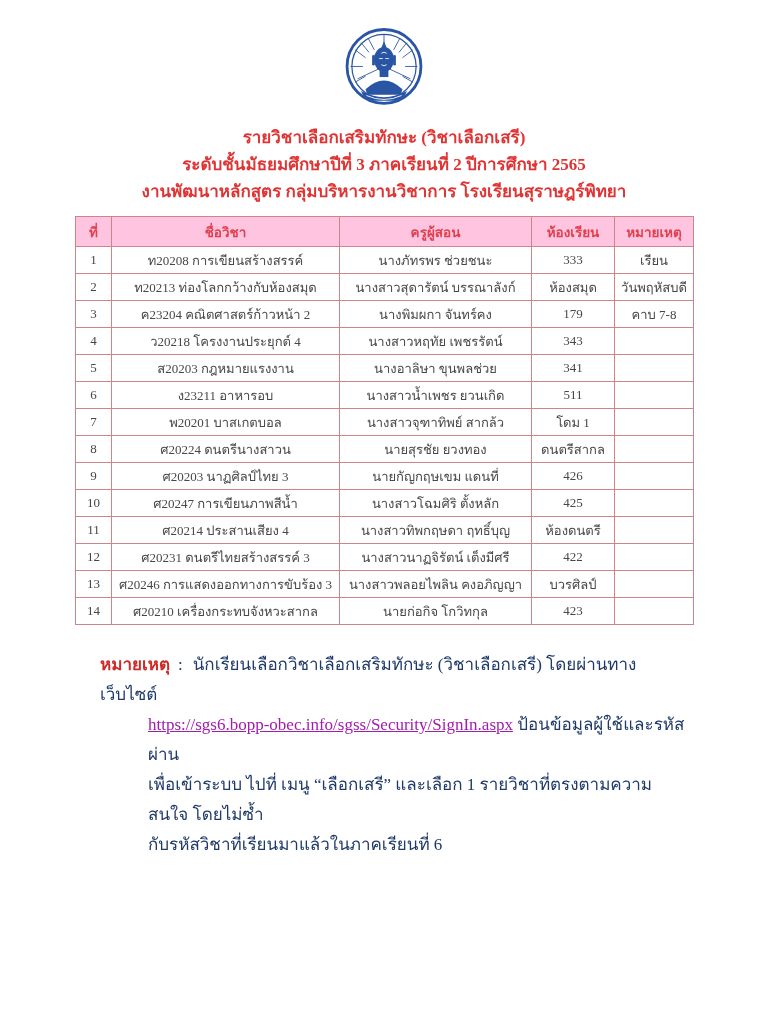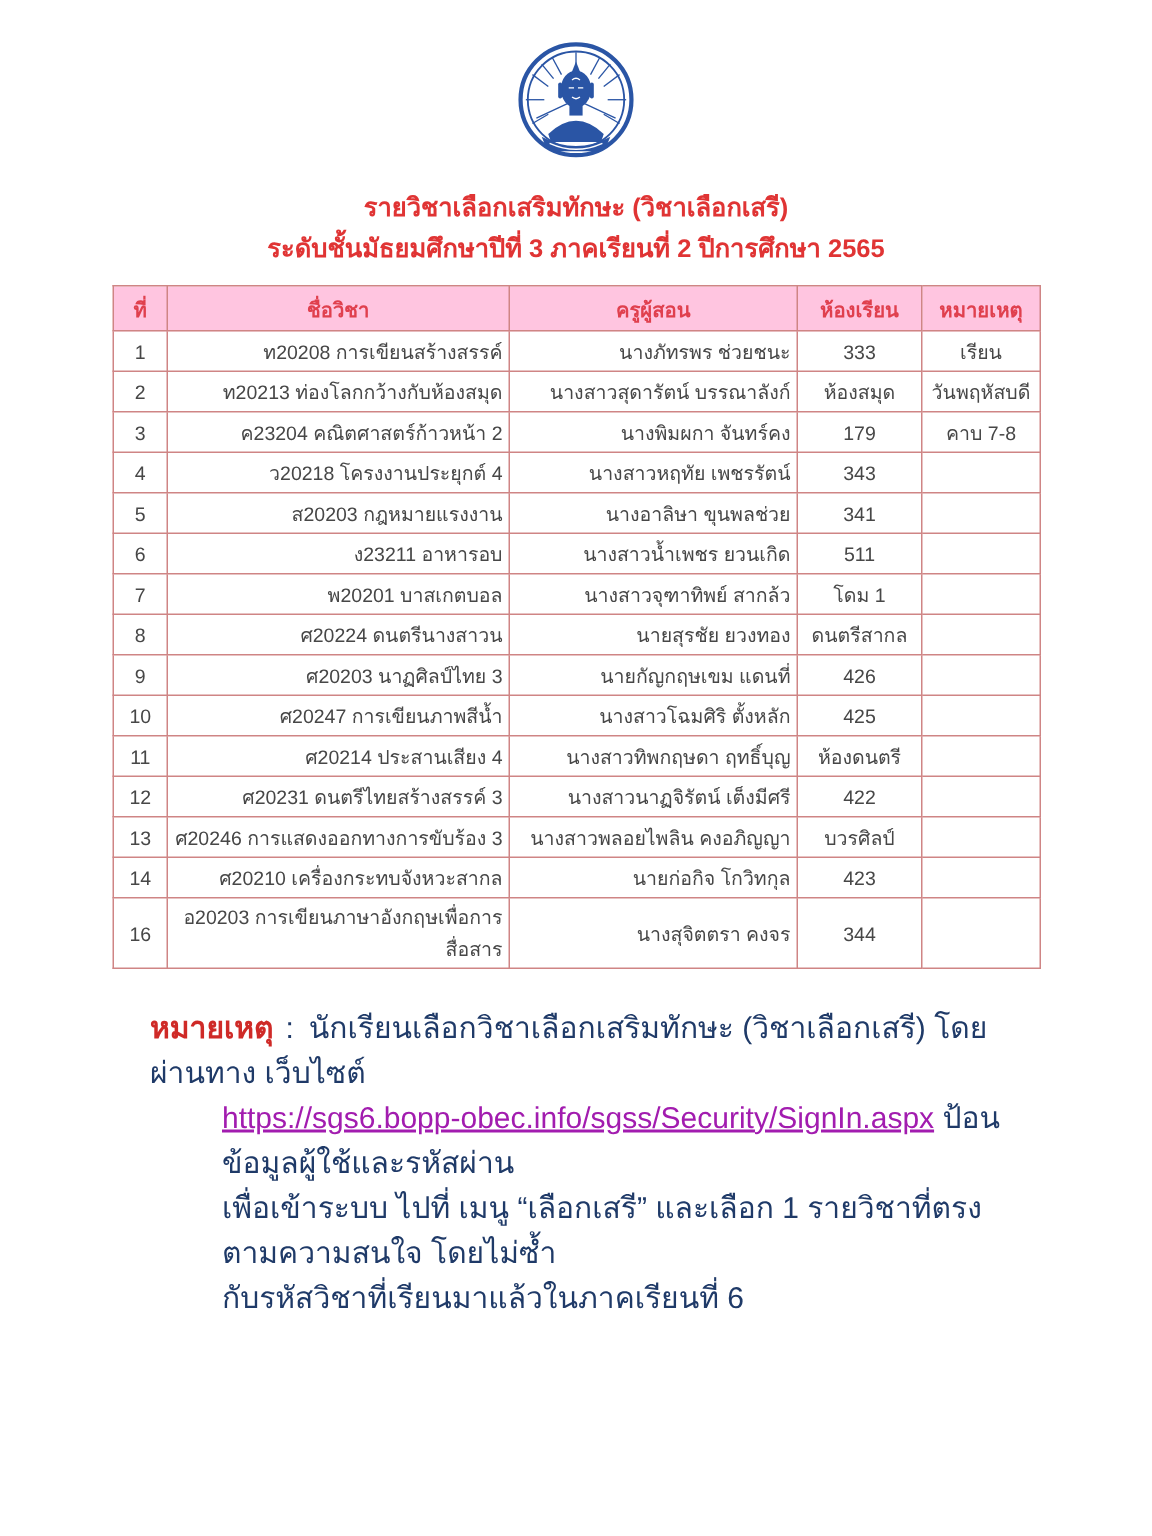--- a/index.html
+++ b/index.html
@@ -1,19 +1,19 @@
 <!DOCTYPE html>
 <html><head>
 <meta charset="utf-8">
 <style>
   * { margin:0; padding:0; box-sizing:border-box; }
   html,body { background:#e8e8e8; }
   .page {
     width:768px; height:1024px; margin:0 auto; background:#ffffff;
-    font-family:Liberation Sans, sans-serif;
+    font-family:Liberation Serif, serif;
     position:relative; overflow:hidden;
   }
   
   .logo-wrap { padding-top:26px; text-align:center; }
   .logo-wrap svg { width:88px; height:88px; }
   
   .title-block { margin-top:6px; }
   .title-line {
     text-align:center; font-weight:bold; font-size:17px; line-height:27px;
     color:#e03434;
@@ -24,27 +24,27 @@
   table.courses th, table.courses td { border:1px solid #cf8585; }
   table.courses th {
     background:#ffc5e0; color:#e0404e; font-size:13.5px; font-weight:bold;
     height:30px; text-align:center;
   }
   table.courses td {
     height:27px; font-size:13px; color:#474747; background:#ffffff;
     padding:2px 4px; vertical-align:middle;
   }
   td.no, td.room, td.remark { text-align:center; }
-  td.subject, td.teacher { text-align:right; padding-left:9px; }
+  td.subject, td.teacher { text-align:center; padding-left:9px; }
   td.remark { color:#e04438; }
   col.c-no { width:36px; } col.c-subject { width:228px; }
   col.c-teacher { width:192px; } col.c-room { width:83px; }
   col.c-remark { width:79px; }
   
-  .note { margin:25px 0 0 100px; width:590px; font-size:20px; line-height:30px; color:#1f3a68; }
+  .note { margin:25px 0 0 100px; width:590px; font-size:17px; line-height:30px; color:#1f3a68; }
   .note-label { color:#cf2a27; font-weight:bold; }
   .note-colon { padding:0 10px 0 8px; }
   .note-indent { margin-left:48px; }
   .note-url { color:#a21caf; text-decoration:underline; cursor:pointer; }
 </style>
 </head>
 <body>
 
 <div class="page">
 
@@ -92,20 +92,21 @@
         <path d="M47 31 q3 -2.5 6 0"></path>
 
         <path d="M30 79 q20 9 40 0"></path>
       </g>
     </svg>
   </div>
 
   <div class="title-block">
     <div class="title-line">รายวิชาเลือกเสริมทักษะ  (วิชาเลือกเสรี)</div>
     <div class="title-line">ระดับชั้นมัธยมศึกษาปีที่  3 ภาคเรียนที่ 2 ปีการศึกษา  2565</div>
+    <div class="title-line">งานพัฒนาหลักสูตร กลุ่มบริหารงานวิชาการ โรงเรียนสุราษฎร์พิทยา</div>
   </div>
 
   <div class="table-wrap">
     <table class="courses">
       <colgroup>
         <col class="c-no">
           <col class="c-subject">
           <col class="c-teacher">
           <col class="c-room">
           <col class="c-remark">
@@ -211,27 +212,20 @@
             <td class="room">บวรศิลป์</td>
             <td class="remark"></td>
           </tr>
           <tr>
             <td class="no">14</td>
             <td class="subject">ศ20210 เครื่องกระทบจังหวะสากล</td>
             <td class="teacher">นายก่อกิจ  โกวิทกุล</td>
             <td class="room">423</td>
             <td class="remark"></td>
           </tr>
-          <tr>
-            <td class="no">16</td>
-            <td class="subject">อ20203 การเขียนภาษาอังกฤษเพื่อการสื่อสาร</td>
-            <td class="teacher">นางสุจิตตรา  คงจร</td>
-            <td class="room">344</td>
-            <td class="remark"></td>
-          </tr>
         </tbody>
     </table>
   </div>
 
   <div class="note">
     <div>
       <span class="note-label">หมายเหตุ</span><span class="note-colon">:</span><span>นักเรียนเลือกวิชาเลือกเสริมทักษะ (วิชาเลือกเสรี) โดยผ่านทาง เว็บไซต์</span>
     </div>
     <div class="note-indent">
       <span class="note-url">https://sgs6.bopp-obec.info/sgss/Security/SignIn.aspx</span><span> ป้อนข้อมูลผู้ใช้และรหัสผ่าน</span>

